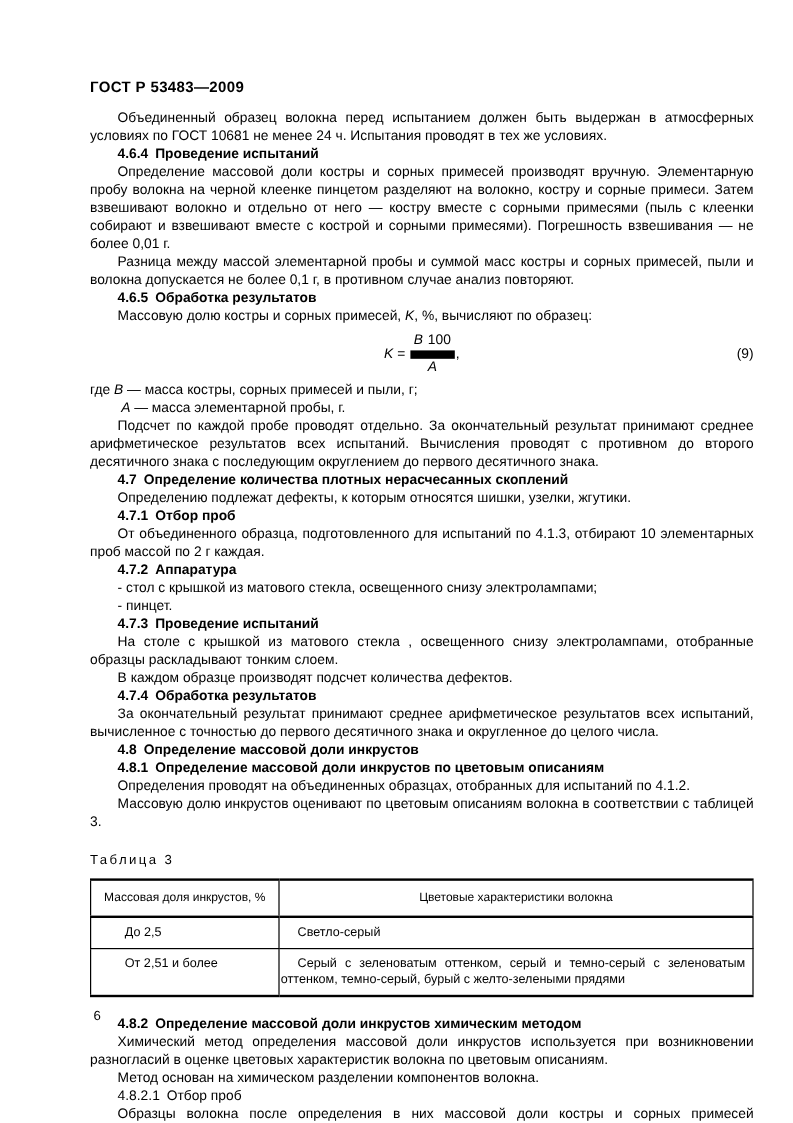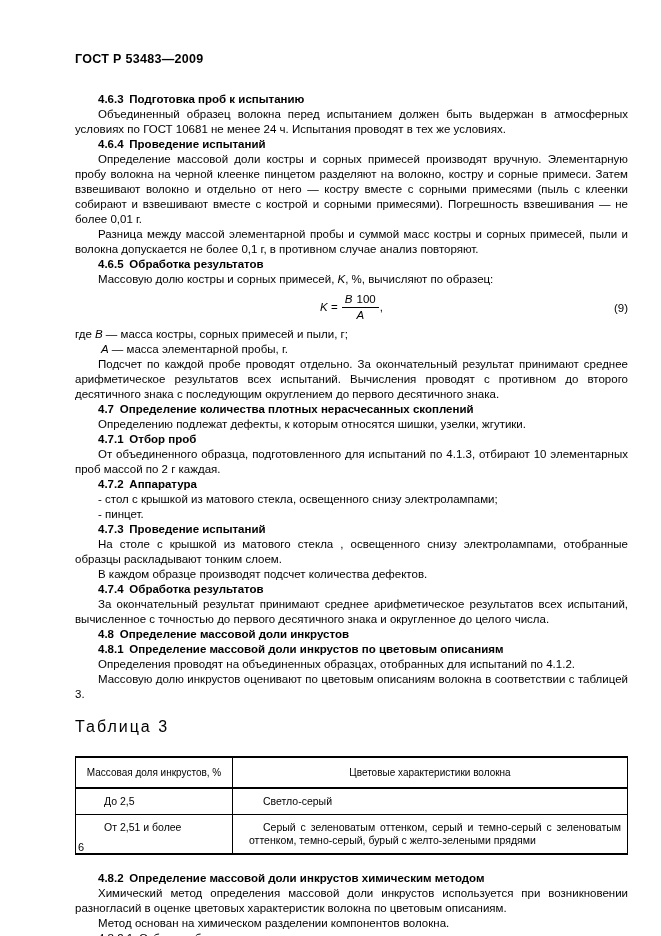--- a/index.html
+++ b/index.html
@@ -7,21 +7,21 @@
     position: relative;
     width: 661px;
     height: 936px;
     background: #ffffff;
     color: #000000;
     font-family: "Liberation Sans", sans-serif;
     overflow: hidden;
   }
   .running-header {
     position: absolute;
-    top: 52px;
+    top: 66px;
     left: 75px;
     font-size: 12.5px;
     font-weight: bold;
     letter-spacing: 0.3px;
   }
   .content {
     position: absolute;
     top: 92px;
     left: 75px;
     width: 553px;
@@ -41,34 +41,34 @@
     margin: 6px 0 5px;
     line-height: 13px;
   }
   .formula-body { display: inline-block; }
   .frac {
     display: inline-block;
     vertical-align: middle;
     text-align: center;
     margin: 0 1px;
   }
-  .frac .num { display: block; border-bottom: 1px solid #000000; padding: 0 3px 1px; }
+  .frac .num { display: block; border-bottom: 7px solid #000000; padding: 0 3px 1px; }
   .frac .den { display: block; padding-top: 1px; }
   .frac .num .const { margin-left: 4px; }
   .formula-number {
     position: absolute;
     right: 0;
     top: 50%;
     transform: translateY(-50%);
   }
 
   .table-label {
-    margin: 17px 0 22px;
+    margin: 17px 0 7px;
     text-indent: 0;
-    font-size: 16px;
+    font-size: 11px;
     letter-spacing: 2px;
     text-align: left;
   }
   table.gost-table {
     border-collapse: collapse;
     table-layout: fixed;
     width: 100%;
     margin: 0 0 16px;
     font-size: 10.5px;
     line-height: 13px;
@@ -79,36 +79,35 @@
     border-bottom: 2px solid #000;
     font-weight: normal;
     font-size: 10px;
     text-align: center;
     padding: 8px 4px;
   }
   table.gost-table tbody tr:last-child td { border-bottom: 2px solid #000; }
   table.gost-table td { padding: 6px 6px; vertical-align: top; }
   table.gost-table th:first-child, table.gost-table td.col1 { width: 148px; }
   table.gost-table td.col1 { padding-left: 28px; text-align: left; }
-  table.gost-table td.col2 { padding-left: 16px; text-indent: 14px; text-align: justify; }
+  table.gost-table td.col2 { padding-left: 1px; text-indent: 14px; text-align: justify; }
 
   .page-number {
     position: absolute;
     left: 78px;
     top: 841px;
     font-size: 11px;
   }
 </style>
 </head>
 <body>
 
 <div class="page">
   <div class="running-header">ГОСТ Р 53483—2009</div>
   <div class="content" id="content">
-      <div class="heading">4.6.3 Подготовка проб к испытанию</div>
       <p class="para">Объединенный образец волокна перед испытанием должен быть выдержан в атмосферных условиях по ГОСТ 10681 не менее 24 ч. Испытания проводят в тех же условиях.</p>
       <div class="heading">4.6.4 Проведение испытаний</div>
       <p class="para">Определение массовой доли костры и сорных примесей производят вручную. Элементарную пробу волокна на черной клеенке пинцетом разделяют на волокно, костру и сорные примеси. Затем взвешивают волокно и отдельно от него — костру вместе с сорными примесями (пыль с клеенки собирают и взвешивают вместе с кострой и сорными примесями). Погрешность взвешивания — не более 0,01 г.</p>
       <p class="para">Разница между массой элементарной пробы и суммой масс костры и сорных примесей, пыли и волокна допускается не более 0,1 г, в противном случае анализ повторяют.</p>
       <div class="heading">4.6.5 Обработка результатов</div>
       <p class="para"><span>Массовую долю костры и сорных примесей, </span><i class="var">K</i><span>, %, вычисляют по образец:</span></p>
       <div class="formula-row"><span class="formula-body"><i class="var">K</i><span> = </span><span class="frac"><span class="num"><i class="var">B</i><span class="const">100</span></span><span class="den"><i class="var">A</i></span></span><span>,</span></span><span class="formula-number">(9)</span></div>
       <p class="where-line"><span>где </span><i class="var">B</i><span> — масса костры, сорных примесей и пыли, г;</span></p>
       <p class="where-line cont"><i class="var">A</i><span> — масса элементарной пробы, г.</span></p>
       <p class="para">Подсчет по каждой пробе проводят отдельно. За окончательный результат принимают среднее арифметическое результатов всех испытаний. Вычисления проводят с противном до второго десятичного знака с последующим округлением до первого десятичного знака.</p>

